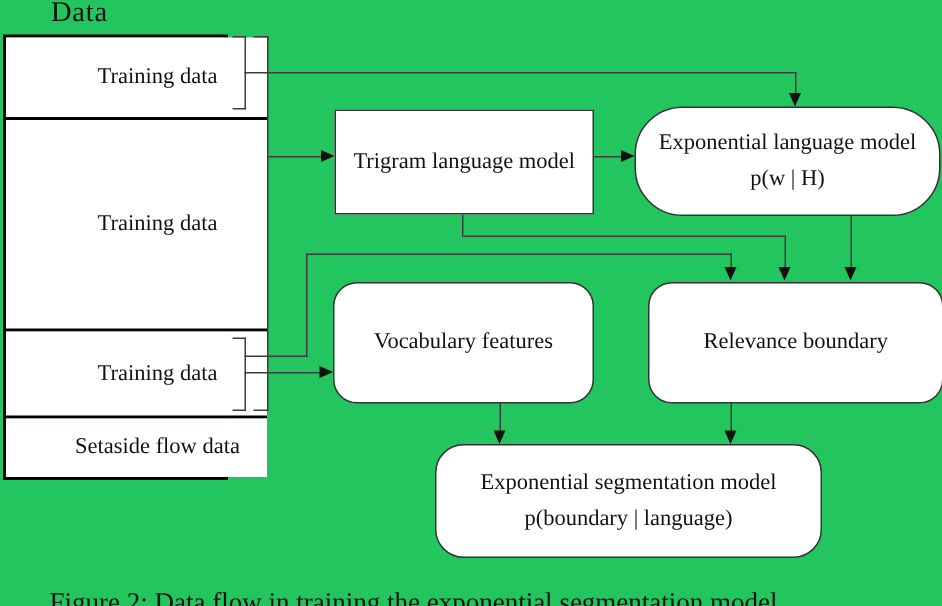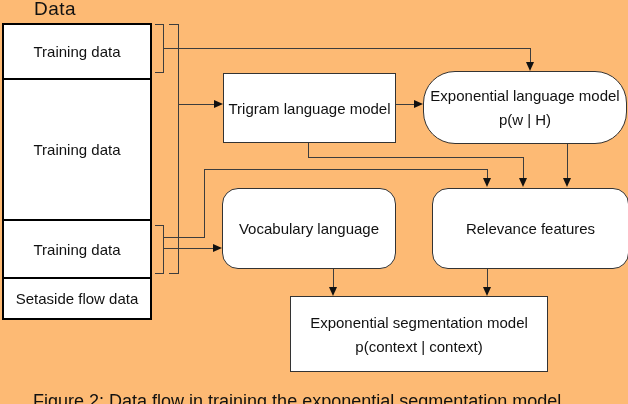--- a/index.html
+++ b/index.html
@@ -1,26 +1,26 @@
 <!DOCTYPE html>
 <html><head>
 <meta charset="utf-8">
 <style>
   html,body{margin:0;padding:0;background:#fff;}
   .stage{
-    position:relative;width:628px;height:404px;background:#fdba74;
+    position:relative;width:628px;height:404px;background:#22c55e;
     overflow:hidden;
-    font-family:Liberation Sans, sans-serif;
+    font-family:Liberation Serif, serif;
     color:#111;
   }
   
   .data-title{position:absolute;left:34px;top:-2px;font-size:19px;letter-spacing:.5px;}
   .data-col{position:absolute;left:2px;top:23px;width:146px;height:293px;border:2px solid #000;}
   .data-cell{position:absolute;left:0;width:100%;display:flex;align-items:center;justify-content:center;
-             font-size:15px;background:#fff;}
+             font-size:15px;background:#fff;padding-left:28px;}
   .cell-1{top:0;height:53px;border-bottom:2px solid #000;}
   .cell-2{top:55px;height:139px;border-bottom:2px solid #000;}
   .cell-3{top:196px;height:56px;border-bottom:2px solid #000;}
   .cell-4{top:254px;height:39px;}
   
   .bracket{position:absolute;border:1px solid #3d3d3d;border-left:none;background:transparent;}
   
   .h-line{position:absolute;height:1px;background:#3d3d3d;}
   .v-line{position:absolute;width:1px;background:#3d3d3d;}
   .arr-r{position:absolute;width:0;height:0;border-top:4px solid transparent;border-bottom:4px solid transparent;border-left:9px solid #111;}
@@ -28,21 +28,21 @@
   
   .node{position:absolute;border:1px solid #333;background:#fff;display:flex;flex-direction:column;
         align-items:center;justify-content:center;gap:7px;font-size:15px;text-align:left;}
   .node .formula{font-size:15px;}
   .rounded{border-radius:16px;}
   sub.small{font-size:10px;vertical-align:-4px;}
   #n-trigram{left:223px;top:73px;width:171px;height:68px;}
   #n-explm{left:423px;top:71px;width:202px;height:71px;border-radius:32px;}
   #n-vocab{left:222px;top:188px;width:172px;height:79px;}
   #n-relev{left:432px;top:188px;width:195px;height:79px;}
-  #n-seg{left:290px;top:296px;width:256px;height:74px;}
+  #n-seg{left:290px;top:296px;width:256px;height:74px;border-radius:19px;}
   
   .caption{position:absolute;left:33px;top:391px;width:580px;font-size:18px;white-space:nowrap;}
 </style>
 </head>
 <body>
 
 <div class="stage">
 
   <div class="data-title">Data</div>
 
@@ -101,27 +101,27 @@
   <div class="node" id="n-trigram">
     <div>Trigram language model</div>
   </div>
 
   <div class="node" id="n-explm">
     <div>Exponential language model</div>
     <div class="formula">p(w  |  H)</div>
   </div>
 
   <div class="node rounded" id="n-vocab">
-    <div>Vocabulary language</div>
+    <div>Vocabulary features</div>
   </div>
 
   <div class="node rounded" id="n-relev">
-    <div>Relevance features</div>
+    <div>Relevance boundary</div>
   </div>
 
   <div class="node" id="n-seg">
     <div>Exponential segmentation model</div>
-    <div class="formula">p(context  |  context)</div>
+    <div class="formula">p(boundary  |  language)</div>
   </div>
 
   <div class="caption">Figure 2: Data flow in training the exponential segmentation model</div>
 
 </div>
 
 </body></html>

